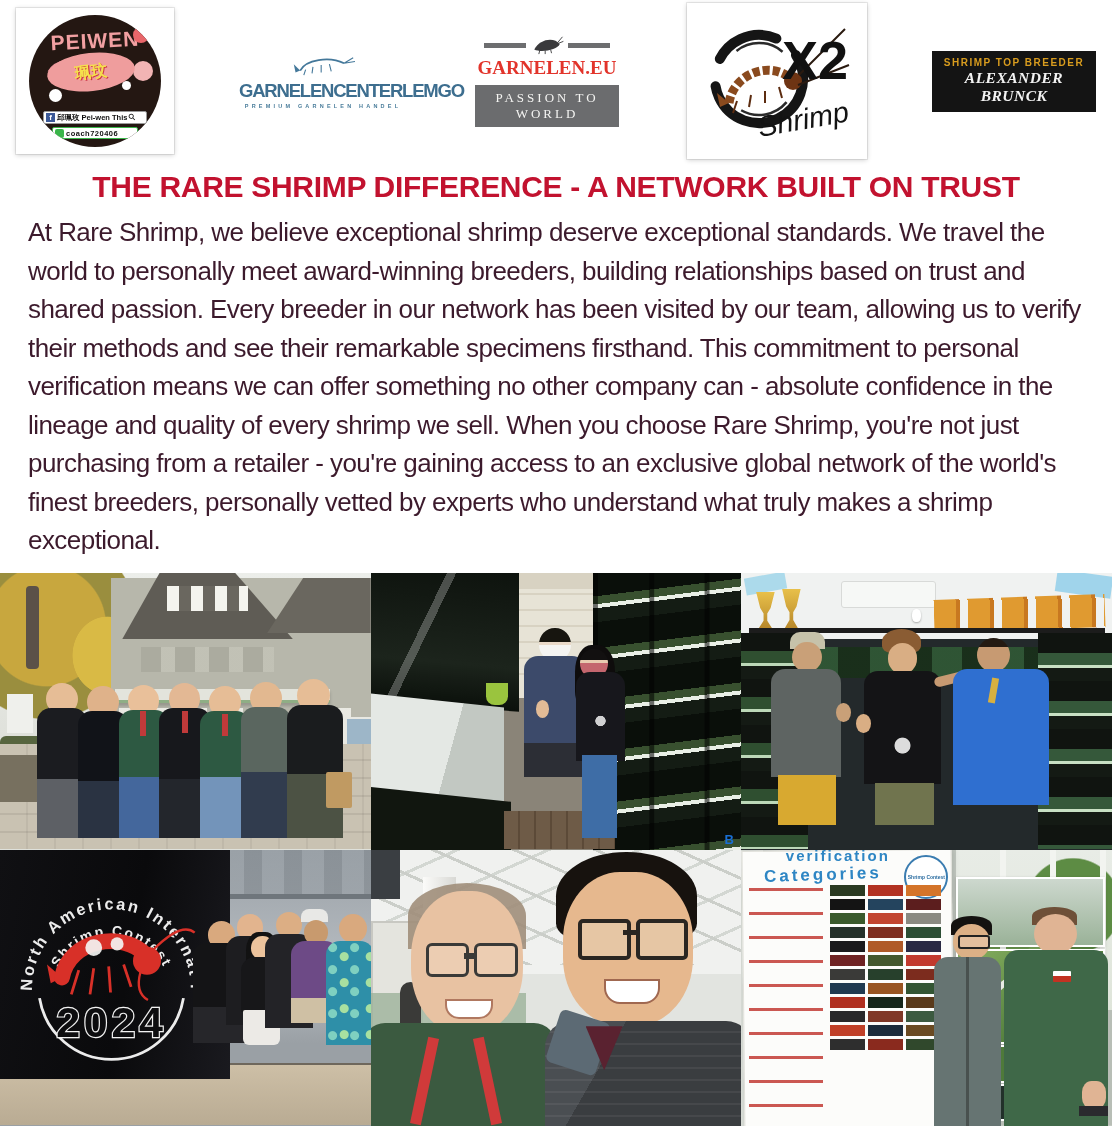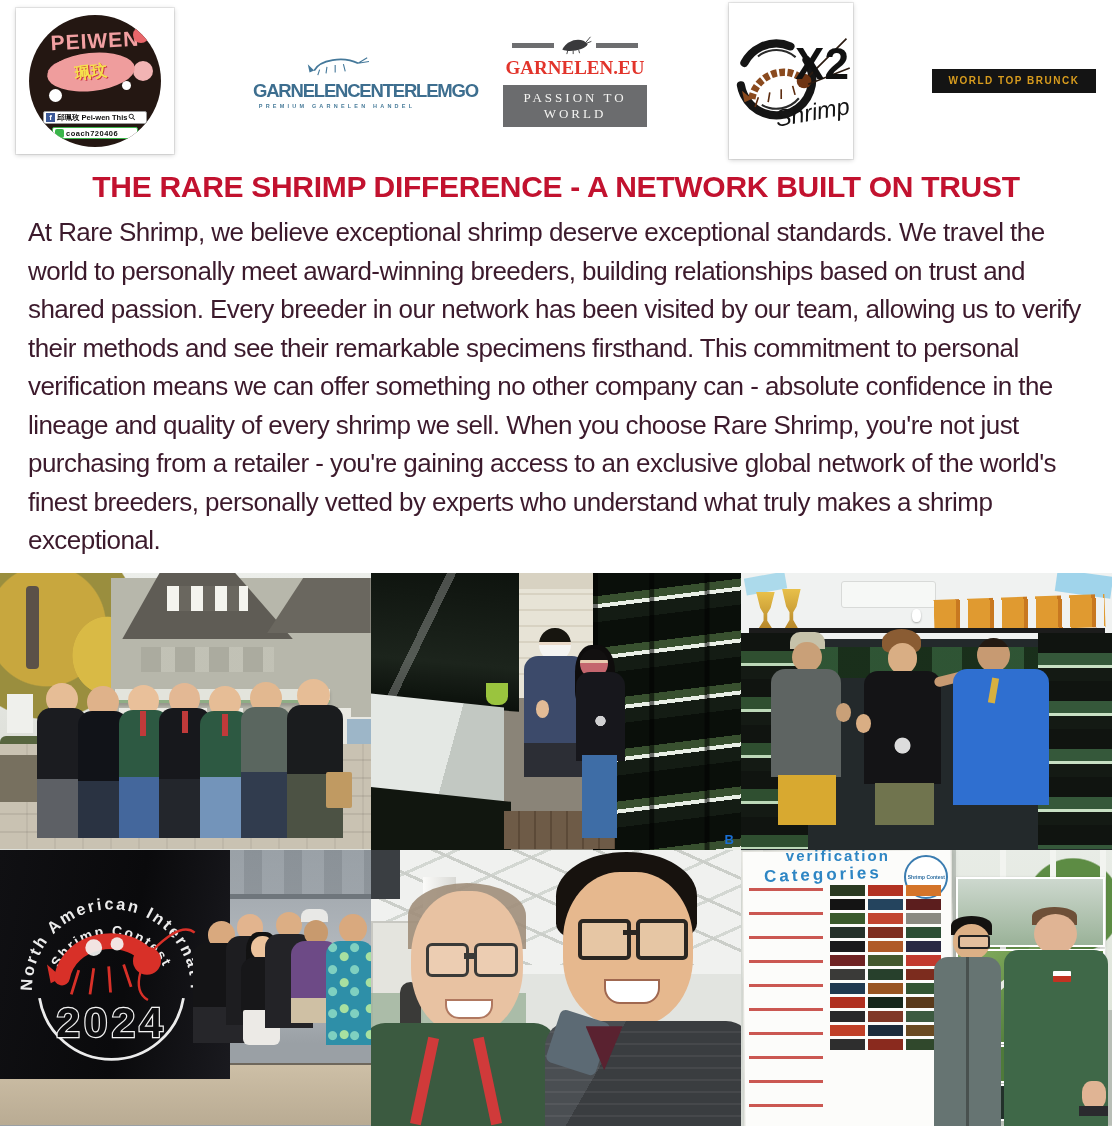--- a/index.html
+++ b/index.html
@@ -43,21 +43,21 @@
   .sf-latin .big{font-size:31px;}
   .sf-cjk{position:absolute;left:34px;top:46px;font-size:16px;letter-spacing:6px;color:#222;}
   .sf-circle{position:absolute;right:18px;top:6px;width:62px;height:62px;border:1.5px solid #2a2a2a;border-radius:50%;}
   .sf-fish{position:absolute;right:34px;top:18px;font-size:40px;color:#1a1a1a;font-weight:600;}
   .sf-blob1{position:absolute;right:12px;top:-2px;width:22px;height:22px;background:#141414;border-radius:50%;}
   .sf-blob2{position:absolute;right:4px;top:20px;width:12px;height:12px;background:#141414;border-radius:50%;}
   .sf-d{position:absolute;background:#141414;border-radius:50%;}
   .sf-sub{font-family:"Liberation Sans",sans-serif;font-size:8.5px;font-weight:700;color:#222;
           letter-spacing:.4px;margin-top:4px;white-space:nowrap;}
   
-  .x2-card{width:124px;height:156px;position:relative;}
+  .x2-card{width:180px;height:156px;position:relative;}
   
   .ab-box{width:152px;background:#141414;padding:6px 6px 7px;text-align:center;}
   .ab-kicker{color:#d89c1e;font-size:10px;font-weight:700;letter-spacing:1.5px;}
   .ab-title{color:#f2f2f2;font-size:15.5px;font-weight:700;font-style:italic;
             font-family:"Liberation Serif",serif;letter-spacing:.5px;margin-top:1px;}
   
   .headline{margin:8px 20px 0;text-align:center;color:#c2122f;font-size:30px;font-weight:700;
             letter-spacing:-.3px;}
   .body-copy{margin:9px 28px 0;width:1056px;color:#3c1a2c;font-size:26px;line-height:38.5px;
              letter-spacing:-.55px;}
@@ -138,21 +138,22 @@
         <circle cx="92" cy="78" r="9" fill="#6e3413"></circle>
         <path d="M36,98 l-4,12 M50,92 l-2,12 M64,88 l0,12 M78,84 l3,11" stroke="#5c2c10" stroke-width="2"></path>
         <path d="M98,72 L144,26 M97,82 L148,62" stroke="#2a1a10" stroke-width="2"></path>
         <path d="M28,100 l-12,-10 l3,14 z" fill="#8a4a1e"></path>
         <text x="114" y="76" text-anchor="middle" font-family="Liberation Serif" font-size="54" font-weight="700" fill="#111">X2</text>
         <text x="104" y="126" text-anchor="middle" font-family="DejaVu Serif" font-style="italic" font-size="29" fill="#131313" transform="rotate(-10 104 126)">Shrimp</text>
       </svg>
     </div>
 
     <div class="ab-box">
-      <div class="ab-kicker">WORLD TOP BRUNCK</div>
+      <div class="ab-kicker">SHRIMP TOP BREEDER</div>
+      <div class="ab-title">ALEXANDER BRUNCK</div>
     </div>
   </header>
 
   <h1 class="headline">THE RARE SHRIMP DIFFERENCE - A NETWORK BUILT ON TRUST</h1>
   <p class="body-copy">At Rare Shrimp, we believe exceptional shrimp deserve exceptional standards. We travel the world to personally meet award-winning breeders, building relationships based on trust and shared passion. Every breeder in our network has been visited by our team, allowing us to verify their methods and see their remarkable specimens firsthand. This commitment to personal verification means we can offer something no other company can - absolute confidence in the lineage and quality of every shrimp we sell. When you choose Rare Shrimp, you're not just purchasing from a retailer - you're gaining access to an exclusive global network of the world's finest breeders, personally vetted by experts who understand what truly makes a shrimp exceptional.</p>
 
   <div class="grid">
 
     <figure class="ph" style="background:linear-gradient(#eceeea,#dfe1db 60%);">
       <span class="ab" style="left:-6%;top:-6%;width:44%;height:60%;background:radial-gradient(ellipse at 42% 42%,#c8a73e 0 44%,#9a8e3e 45% 68%,transparent 69%);"></span>

